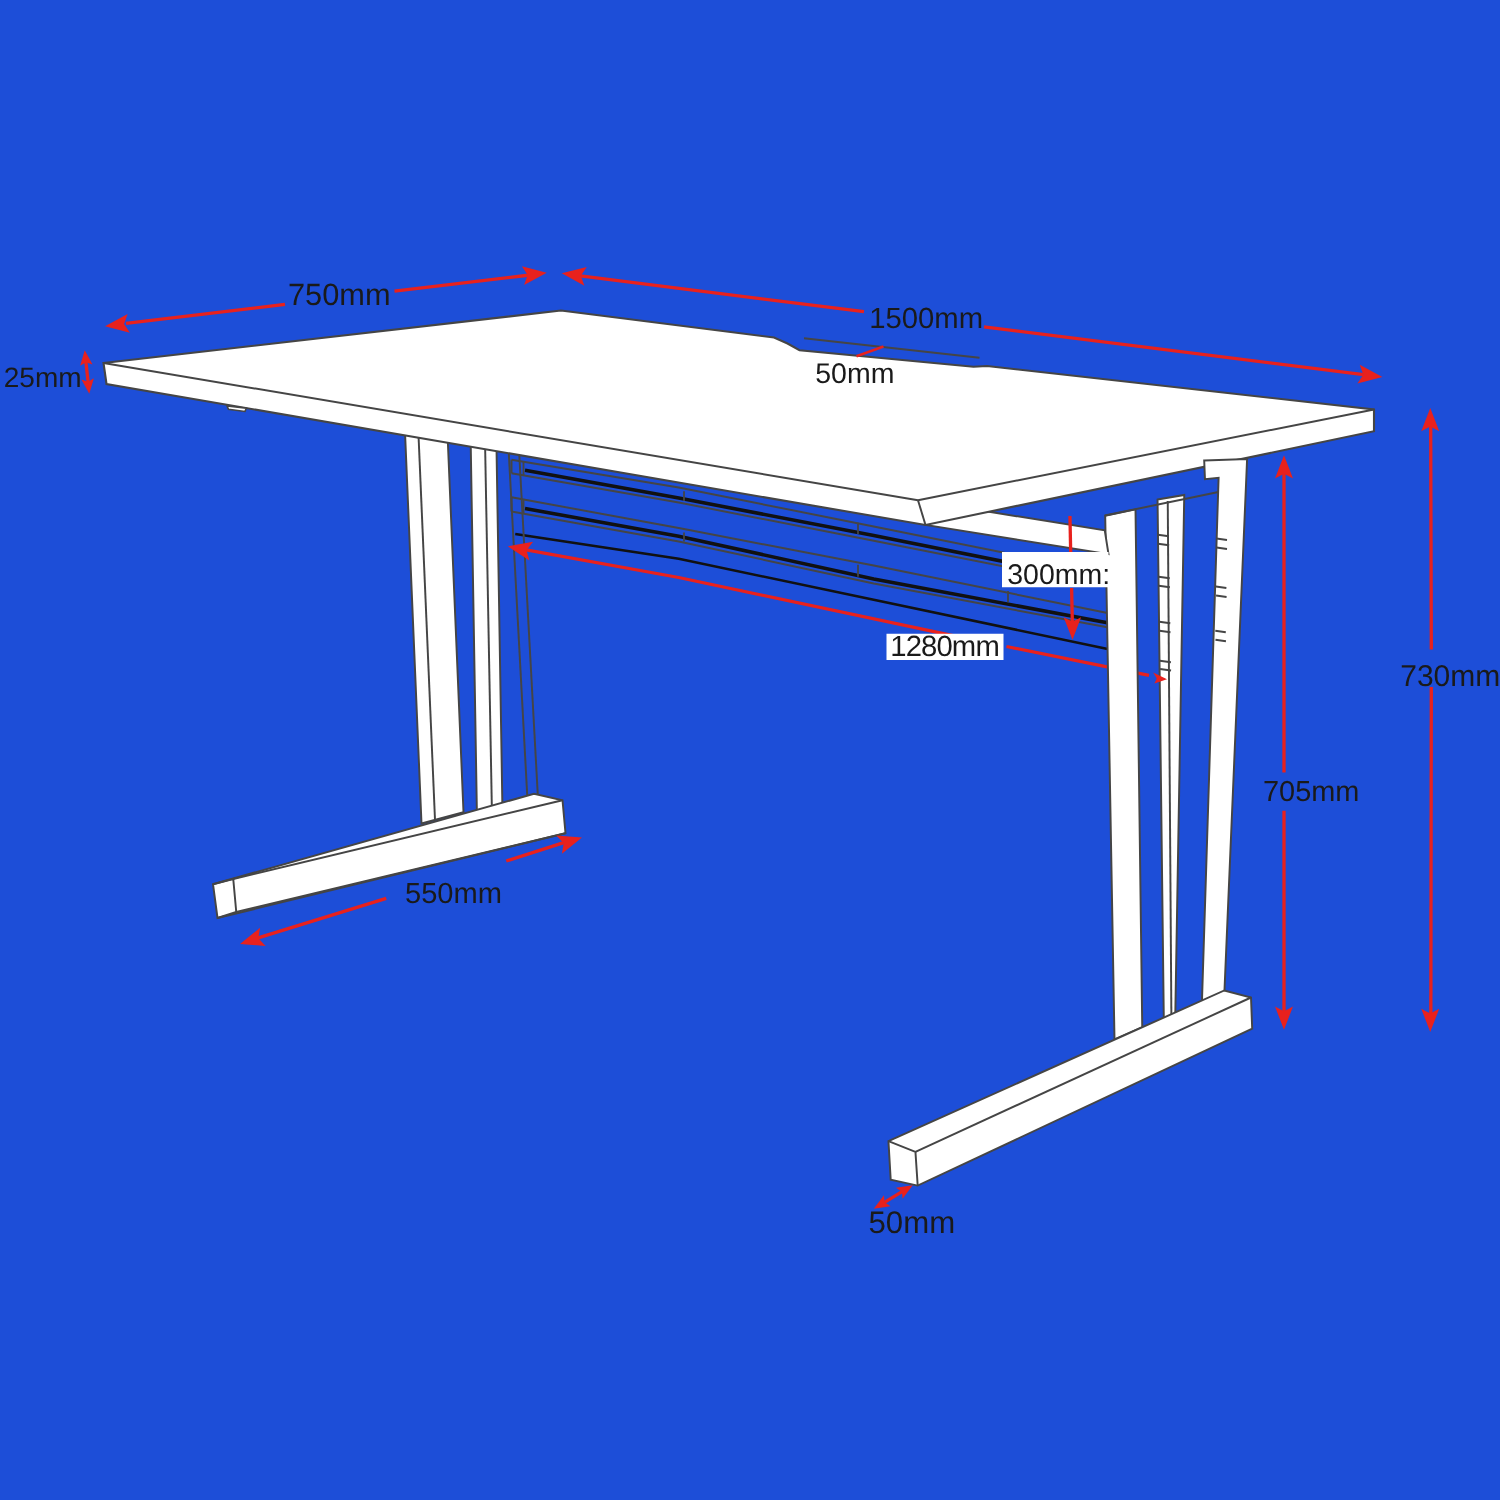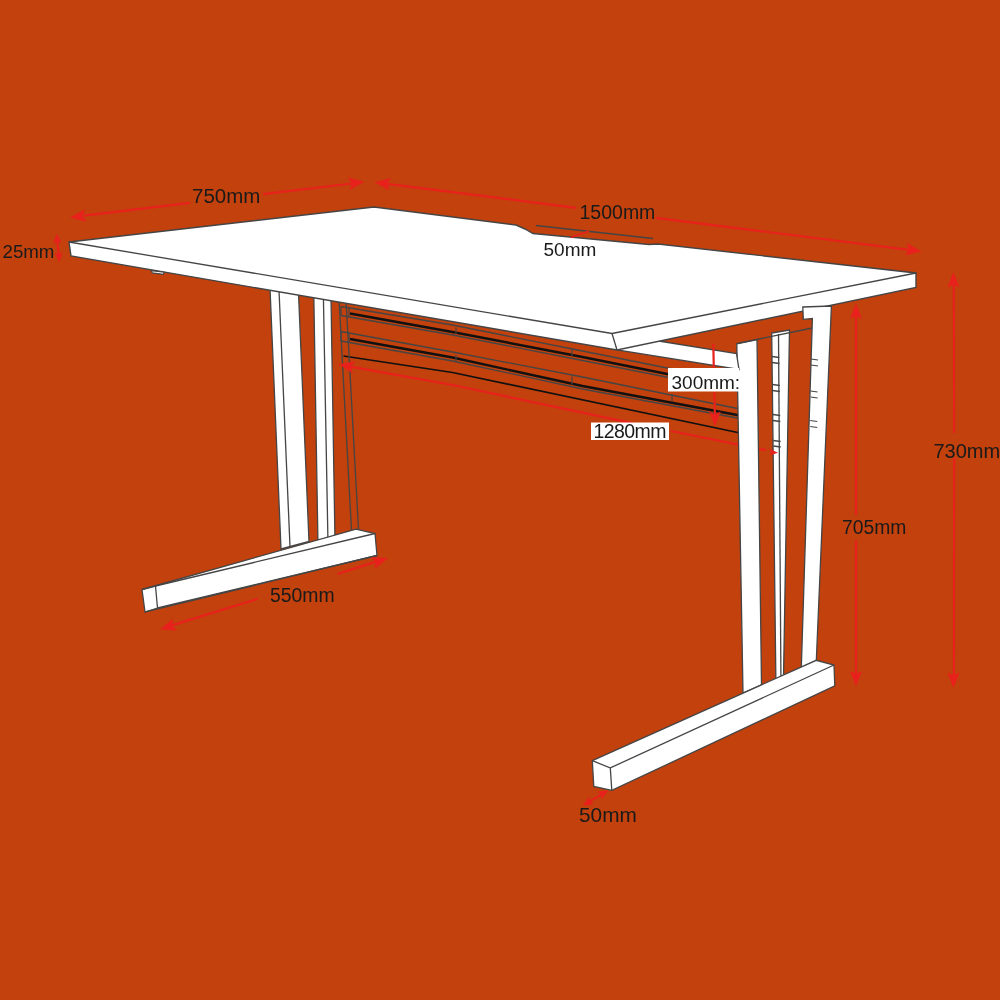--- a/index.html
+++ b/index.html
@@ -1,16 +1,16 @@
 <!DOCTYPE html>
 <html><head>
 <meta charset="utf-8">
 <style>
   html,body{margin:0;padding:0;background:#ffffff;}
-  .wrap{width:1000px;height:1000px;position:relative;overflow:hidden;background:#c2410c;text-decoration:underline;}
+  .wrap{width:1000px;height:1000px;position:relative;overflow:hidden;background:#1d4ed8;text-decoration:underline;}
   svg{display:block;}
   text{font-family:"Liberation Sans", sans-serif; fill:#1a1a1a;}
 </style>
 </head>
 <body>
 <div class="wrap">
 <svg width="1000" height="1000" viewBox="0 0 1000 1000">
 
   <g stroke="#454545" stroke-width="1.3" fill="none">
     <path d="M341,306.5 L452.5,325 L582.5,351 L737,382"></path>

